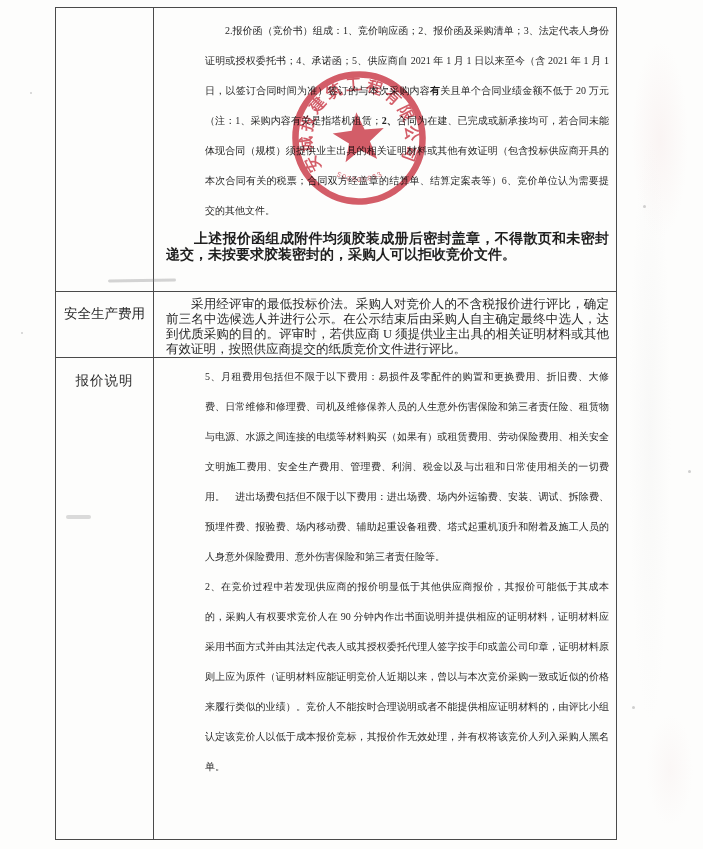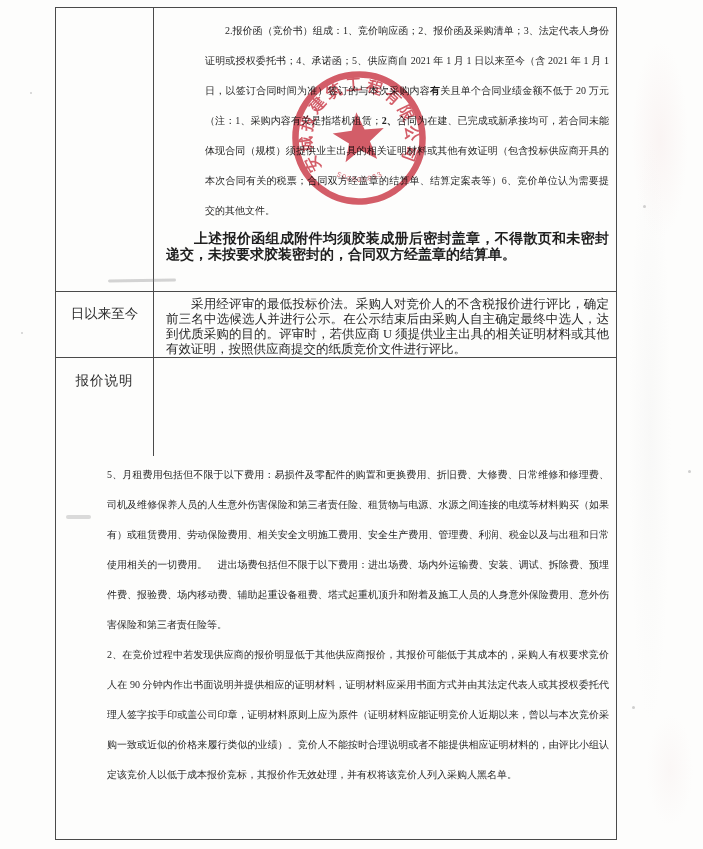--- a/index.html
+++ b/index.html
@@ -16,21 +16,21 @@
     position:absolute; left:55px; top:7px;
     width:562px; height:833px;
     border:1px solid #4a4a4a;
     box-sizing:border-box;
     background:transparent;
   }
   .t-row { display:flex; box-sizing:border-box; }
   .t-row + .t-row { border-top:1px solid #4a4a4a; }
   .row-1 { height:283px; }
   .row-2 { height:66px; }
-  .row-3 { height:482px;flex-direction:column; }
+  .row-3 { height:482px; }
   .label-col {
     width:98px; flex:0 0 98px;
     border-right:1px solid #4a4a4a;
     box-sizing:border-box;
     text-align:center;
     font-size:13.5px;
     color:#2b2b2b;
   }
   .row-2 .label-col { padding-top:13px; }
   .row-3 .label-col { padding-top:14px; letter-spacing:1px; }
@@ -83,26 +83,26 @@
 <body>
 
 <div class="page">
 
   <div class="doc-table">
 
     <div class="t-row row-1">
       <div class="label-col"></div>
       <div class="content-col">
         <p class="para-wide para-indent"><span>2.报价函（竞价书）组成：1、竞价响应函；2、报价函及采购清单；3、法定代表人身份证明或授权委托书；4、承诺函；5、供应商自 2021 年 1 月 1 日以来至今（含 2021 年 1 月 1 日，以签订合同时间为准）签订的与本次采购内容</span><span class="b">有</span><span>关且单个合同业绩金额不低于 20 万元（注：1、采购内容有关是指塔机租赁；</span><span class="b">2、</span><span>合同为在建、已完成或新承接均可，若合同未能体现合同（规模）须提供业主出具的相关证明材料或其他有效证明（包含投标供应商开具的本次合同有关的税票；合同双方经盖章的结算单、结算定案表等）6、竞价单位认为需要提交的其他文件。</span></p>
-        <p class="para-tight-bold">上述报价函组成附件均须胶装成册后密封盖章，不得散页和未密封递交，未按要求胶装密封的，合同双方经盖章的结算单。</p>
+        <p class="para-tight-bold">上述报价函组成附件均须胶装成册后密封盖章，不得散页和未密封递交，未按要求胶装密封的，采购人可以拒收竞价文件。</p>
       </div>
     </div>
 
     <div class="t-row row-2">
-      <div class="label-col">日以来至今</div>
+      <div class="label-col">安全生产费用</div>
       <div class="content-col">
         <p class="para-mid">采用经评审的最低投标价法。采购人对竞价人的不含税报价进行评比，确定前三名中选候选人并进行公示。在公示结束后由采购人自主确定最终中选人，达到优质采购的目的。评审时，若供应商 U 须提供业主出具的相关证明材料或其他有效证明，按照供应商提交的纸质竞价文件进行评比。</p>
       </div>
     </div>
 
     <div class="t-row row-3">
       <div class="label-col">报价说明</div>
       <div class="content-col">
         <p class="para-wide">5、月租费用包括但不限于以下费用：易损件及零配件的购置和更换费用、折旧费、大修费、日常维修和修理费、司机及维修保养人员的人生意外伤害保险和第三者责任险、租赁物与电源、水源之间连接的电缆等材料购买（如果有）或租赁费用、劳动保险费用、相关安全文明施工费用、安全生产费用、管理费、利润、税金以及与出租和日常使用相关的一切费用。　进出场费包括但不限于以下费用：进出场费、场内外运输费、安装、调试、拆除费、预埋件费、报验费、场内移动费、辅助起重设备租费、塔式起重机顶升和附着及施工人员的人身意外保险费用、意外伤害保险和第三者责任险等。</p>
         <p class="para-wide">2、在竞价过程中若发现供应商的报价明显低于其他供应商报价，其报价可能低于其成本的，采购人有权要求竞价人在 90 分钟内作出书面说明并提供相应的证明材料，证明材料应采用书面方式并由其法定代表人或其授权委托代理人签字按手印或盖公司印章，证明材料原则上应为原件（证明材料应能证明竞价人近期以来，曾以与本次竞价采购一致或近似的价格来履行类似的业绩）。竞价人不能按时合理说明或者不能提供相应证明材料的，由评比小组认定该竞价人以低于成本报价竞标，其报价作无效处理，并有权将该竞价人列入采购人黑名单。</p>

